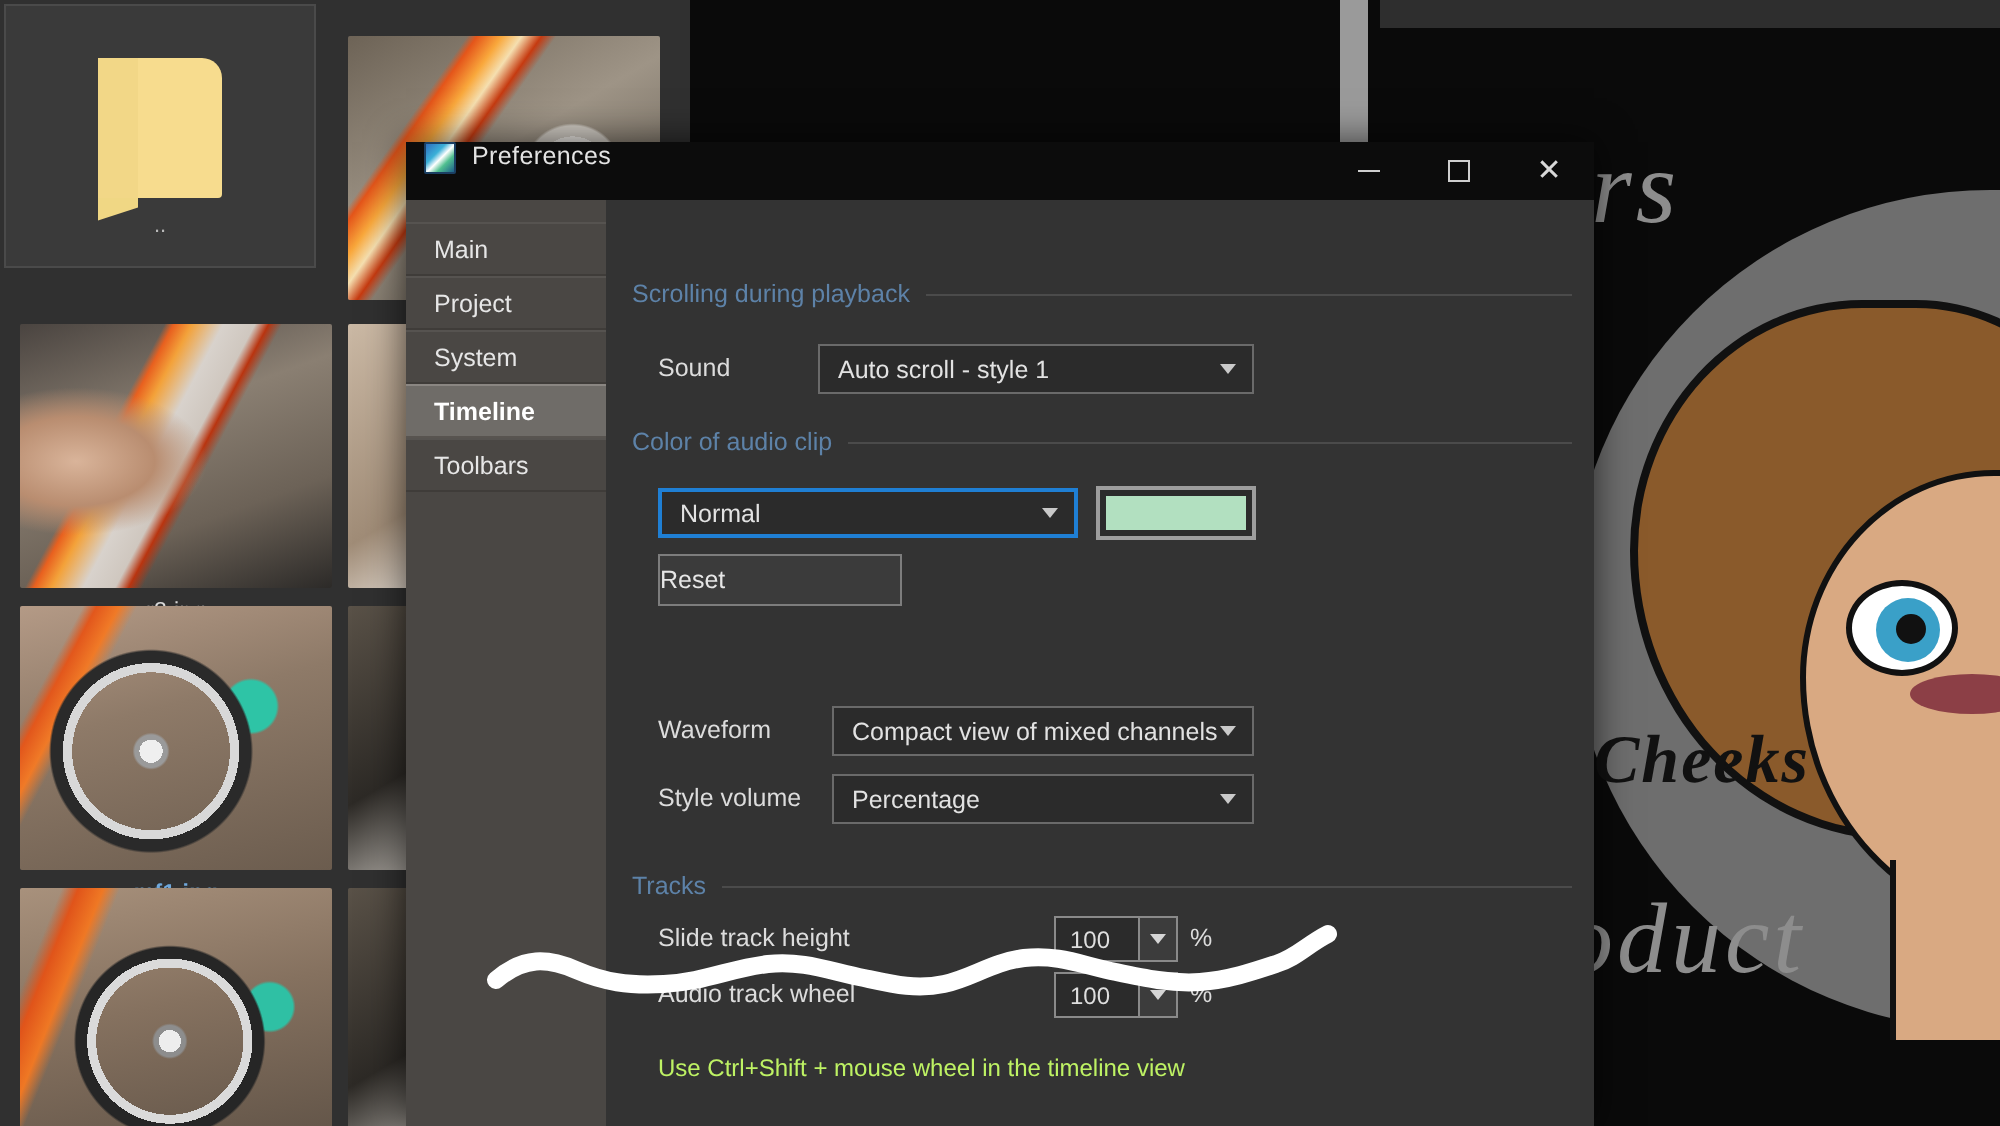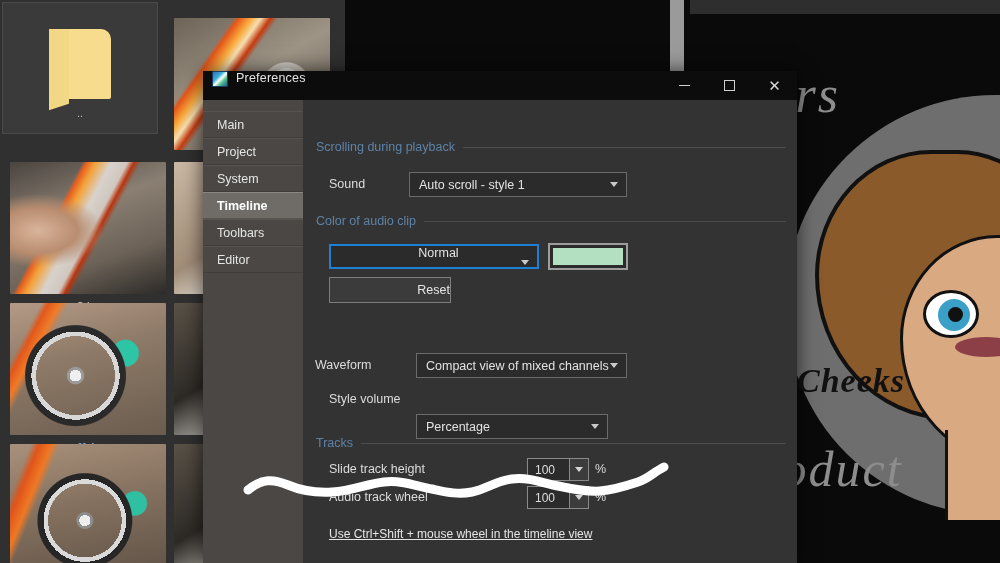--- a/index.html
+++ b/index.html
@@ -197,57 +197,57 @@
 
   .fld-label {
     position: absolute; color: #dcdcdc; font-size: 12.5px; white-space: nowrap;
   }
 
   .combo {
     position: absolute; height: 25px; background: #2b2b2b;
     border: 1px solid #6a6a6a; display: flex; align-items: center;
     color: #e2e2e2; font-size: 12.5px; padding-left: 9px;
   }
-  .combo.focus { border: 2px solid #1f7fd4; flex-direction: column; }
+  .combo.focus { border: 2px solid #1f7fd4; }
   .combo .arw {
     margin-left: auto; margin-right: 8px;
     width: 0; height: 0; border-left: 4.5px solid transparent;
     border-right: 4.5px solid transparent; border-top: 5px solid #c9c9c9;
   }
 
   .swatch-outer {
     position: absolute; width: 80px; height: 27px;
     border: 2px solid #9d9d9d; background: #2b2b2b;
     display: flex; align-items: center; justify-content: center;
   }
   .swatch-inner { width: 70px; height: 17px; }
 
   .btn {
     position: absolute; height: 26px; background: #3b3b3b;
     border: 1px solid #7d7d7d; color: #e6e6e6; font-size: 12.5px;
-    display: flex; align-items: center; justify-content: flex-end;
+    display: flex; align-items: center; justify-content: flex-start;
   }
 
   .spin {
     position: absolute; width: 62px; height: 23px;
     background: #2b2b2b; border: 1px solid #8a8a8a;
     display: flex; align-items: center;
   }
   .spin .val { color: #dedede; font-size: 12px; padding-left: 7px; }
   .spin .sbtn {
     margin-left: auto; width: 19px; height: 21px; background: #3c3c3c;
     border-left: 1px solid #8a8a8a; display: flex;
     align-items: center; justify-content: center;
   }
   .spin .sbtn i {
     width: 0; height: 0; border-left: 4.5px solid transparent;
     border-right: 4.5px solid transparent; border-top: 5px solid #d5d5d5;
   }
   .pct { position: absolute; color: #dcdcdc; font-size: 12.5px; }
-  .hint { position: absolute; color: #e5e5e5; font-size: 12px; text-decoration: underline; }
+  .hint { position: absolute; color: #bef264; font-size: 12px; }
 
   
   .annot { position: absolute; left: 240px; top: 462px; pointer-events: none; }
 </style>
 </head>
 <body>
 
 <div id="root">
 
   <div class="bg-app">
@@ -361,23 +361,20 @@
           </div>
         <div class="nav-item">
             <span>System</span>
           </div>
         <div class="nav-item active">
             <span>Timeline</span>
           </div>
         <div class="nav-item">
             <span>Toolbars</span>
           </div>
-        <div class="nav-item">
-            <span>Editor</span>
-          </div>
       </div>
 
       <div class="pane">
 
         <div class="sec" style="left:13px; top:40px;">
           <span class="sec-label">Scrolling during playback</span>
           <span class="sec-rule"></span>
         </div>
         <div class="fld-label" style="left:26px; top:77px;">Sound</div>
         <div class="combo" style="left:106px; top:72px; width:218px;">
@@ -393,27 +390,27 @@
           <span>Normal</span>
           <span class="arw"></span>
         </div>
         <div class="swatch-outer" style="left:245px; top:143px;">
           <div class="swatch-inner" id="swatch" style="background: rgb(178, 224, 192);"></div>
         </div>
         <div class="btn" style="left:26px; top:177px; width:122px;">
           <span>Reset</span>
         </div>
 
-        <div class="fld-label" style="left:12px; top:258px;">Waveform</div>
+        <div class="fld-label" style="left:26px; top:258px;">Waveform</div>
         <div class="combo" style="left:113px; top:253px; width:211px;">
           <span>Compact view of mixed channels</span>
           <span class="arw"></span>
         </div>
         <div class="fld-label" style="left:26px; top:292px;">Style volume</div>
-        <div class="combo" style="left:113px; top:287px; width:192px;margin-top:27px;">
+        <div class="combo" style="left:113px; top:287px; width:211px;">
           <span>Percentage</span>
           <span class="arw"></span>
         </div>
 
         <div class="sec" style="left:13px; top:336px;">
           <span class="sec-label">Tracks</span>
           <span class="sec-rule"></span>
         </div>
         <div class="fld-label" style="left:26px; top:362px;">Slide track height</div>
         <div class="spin" style="left:224px; top:358px;">

